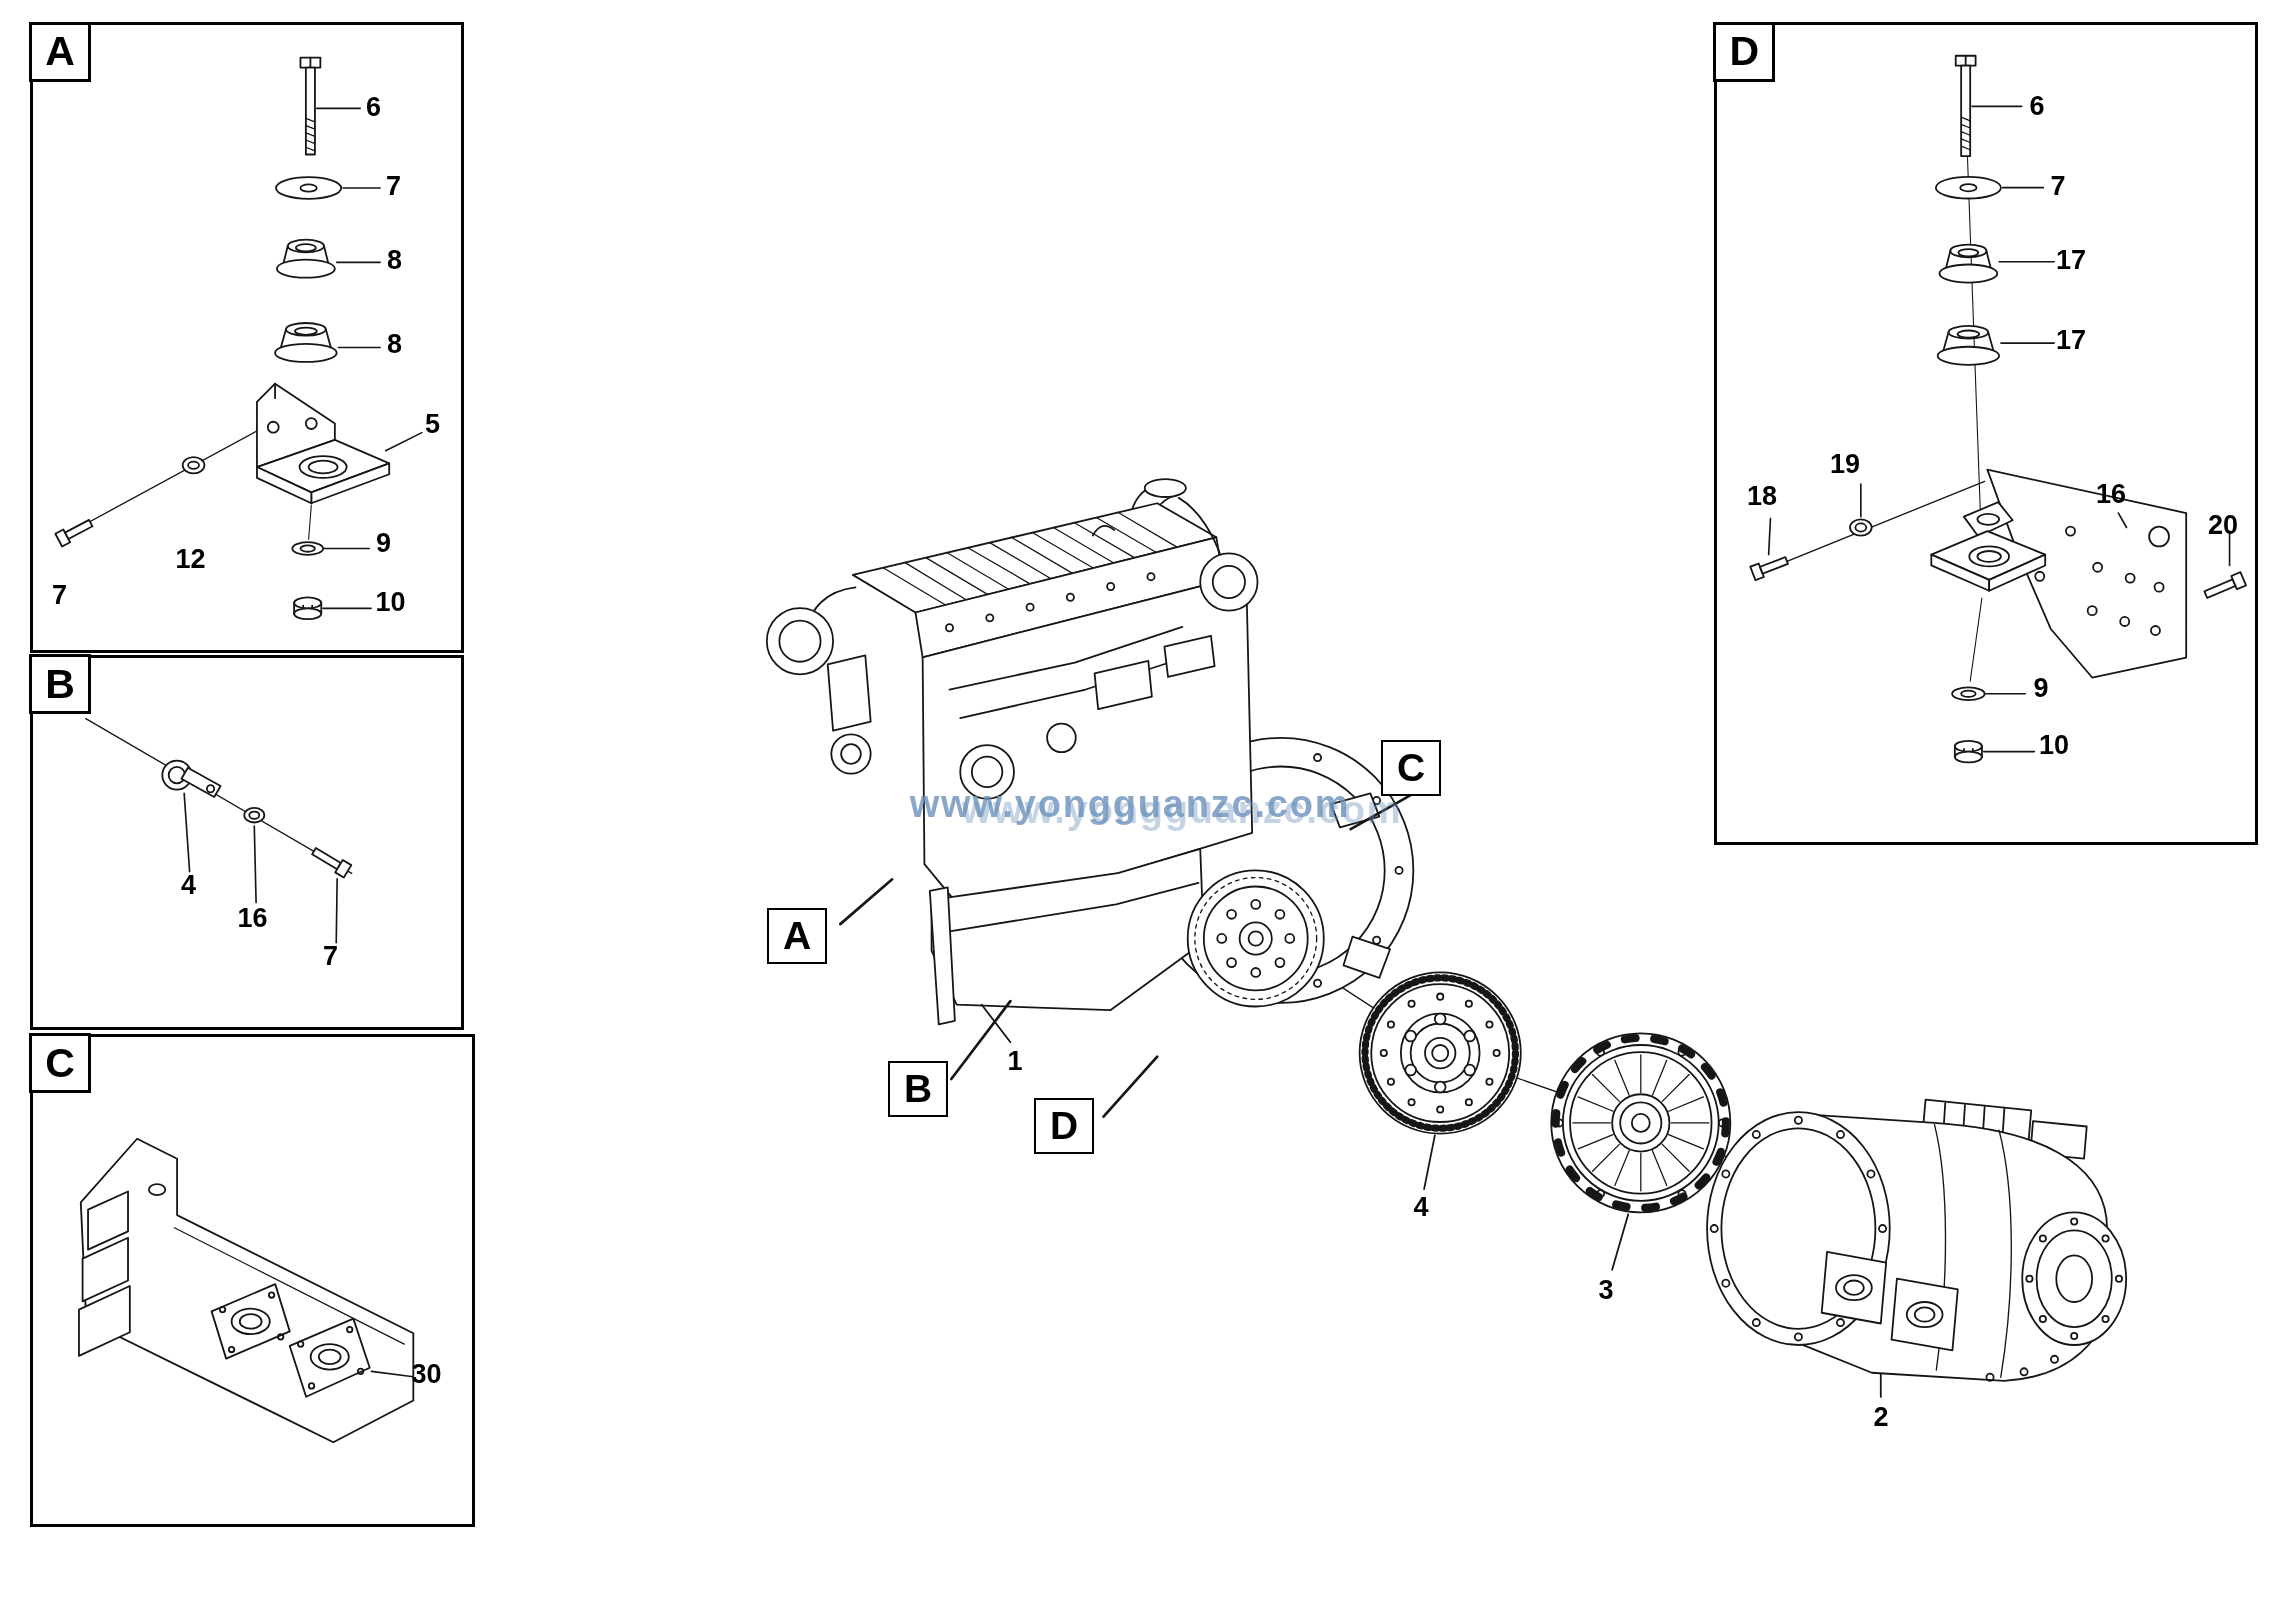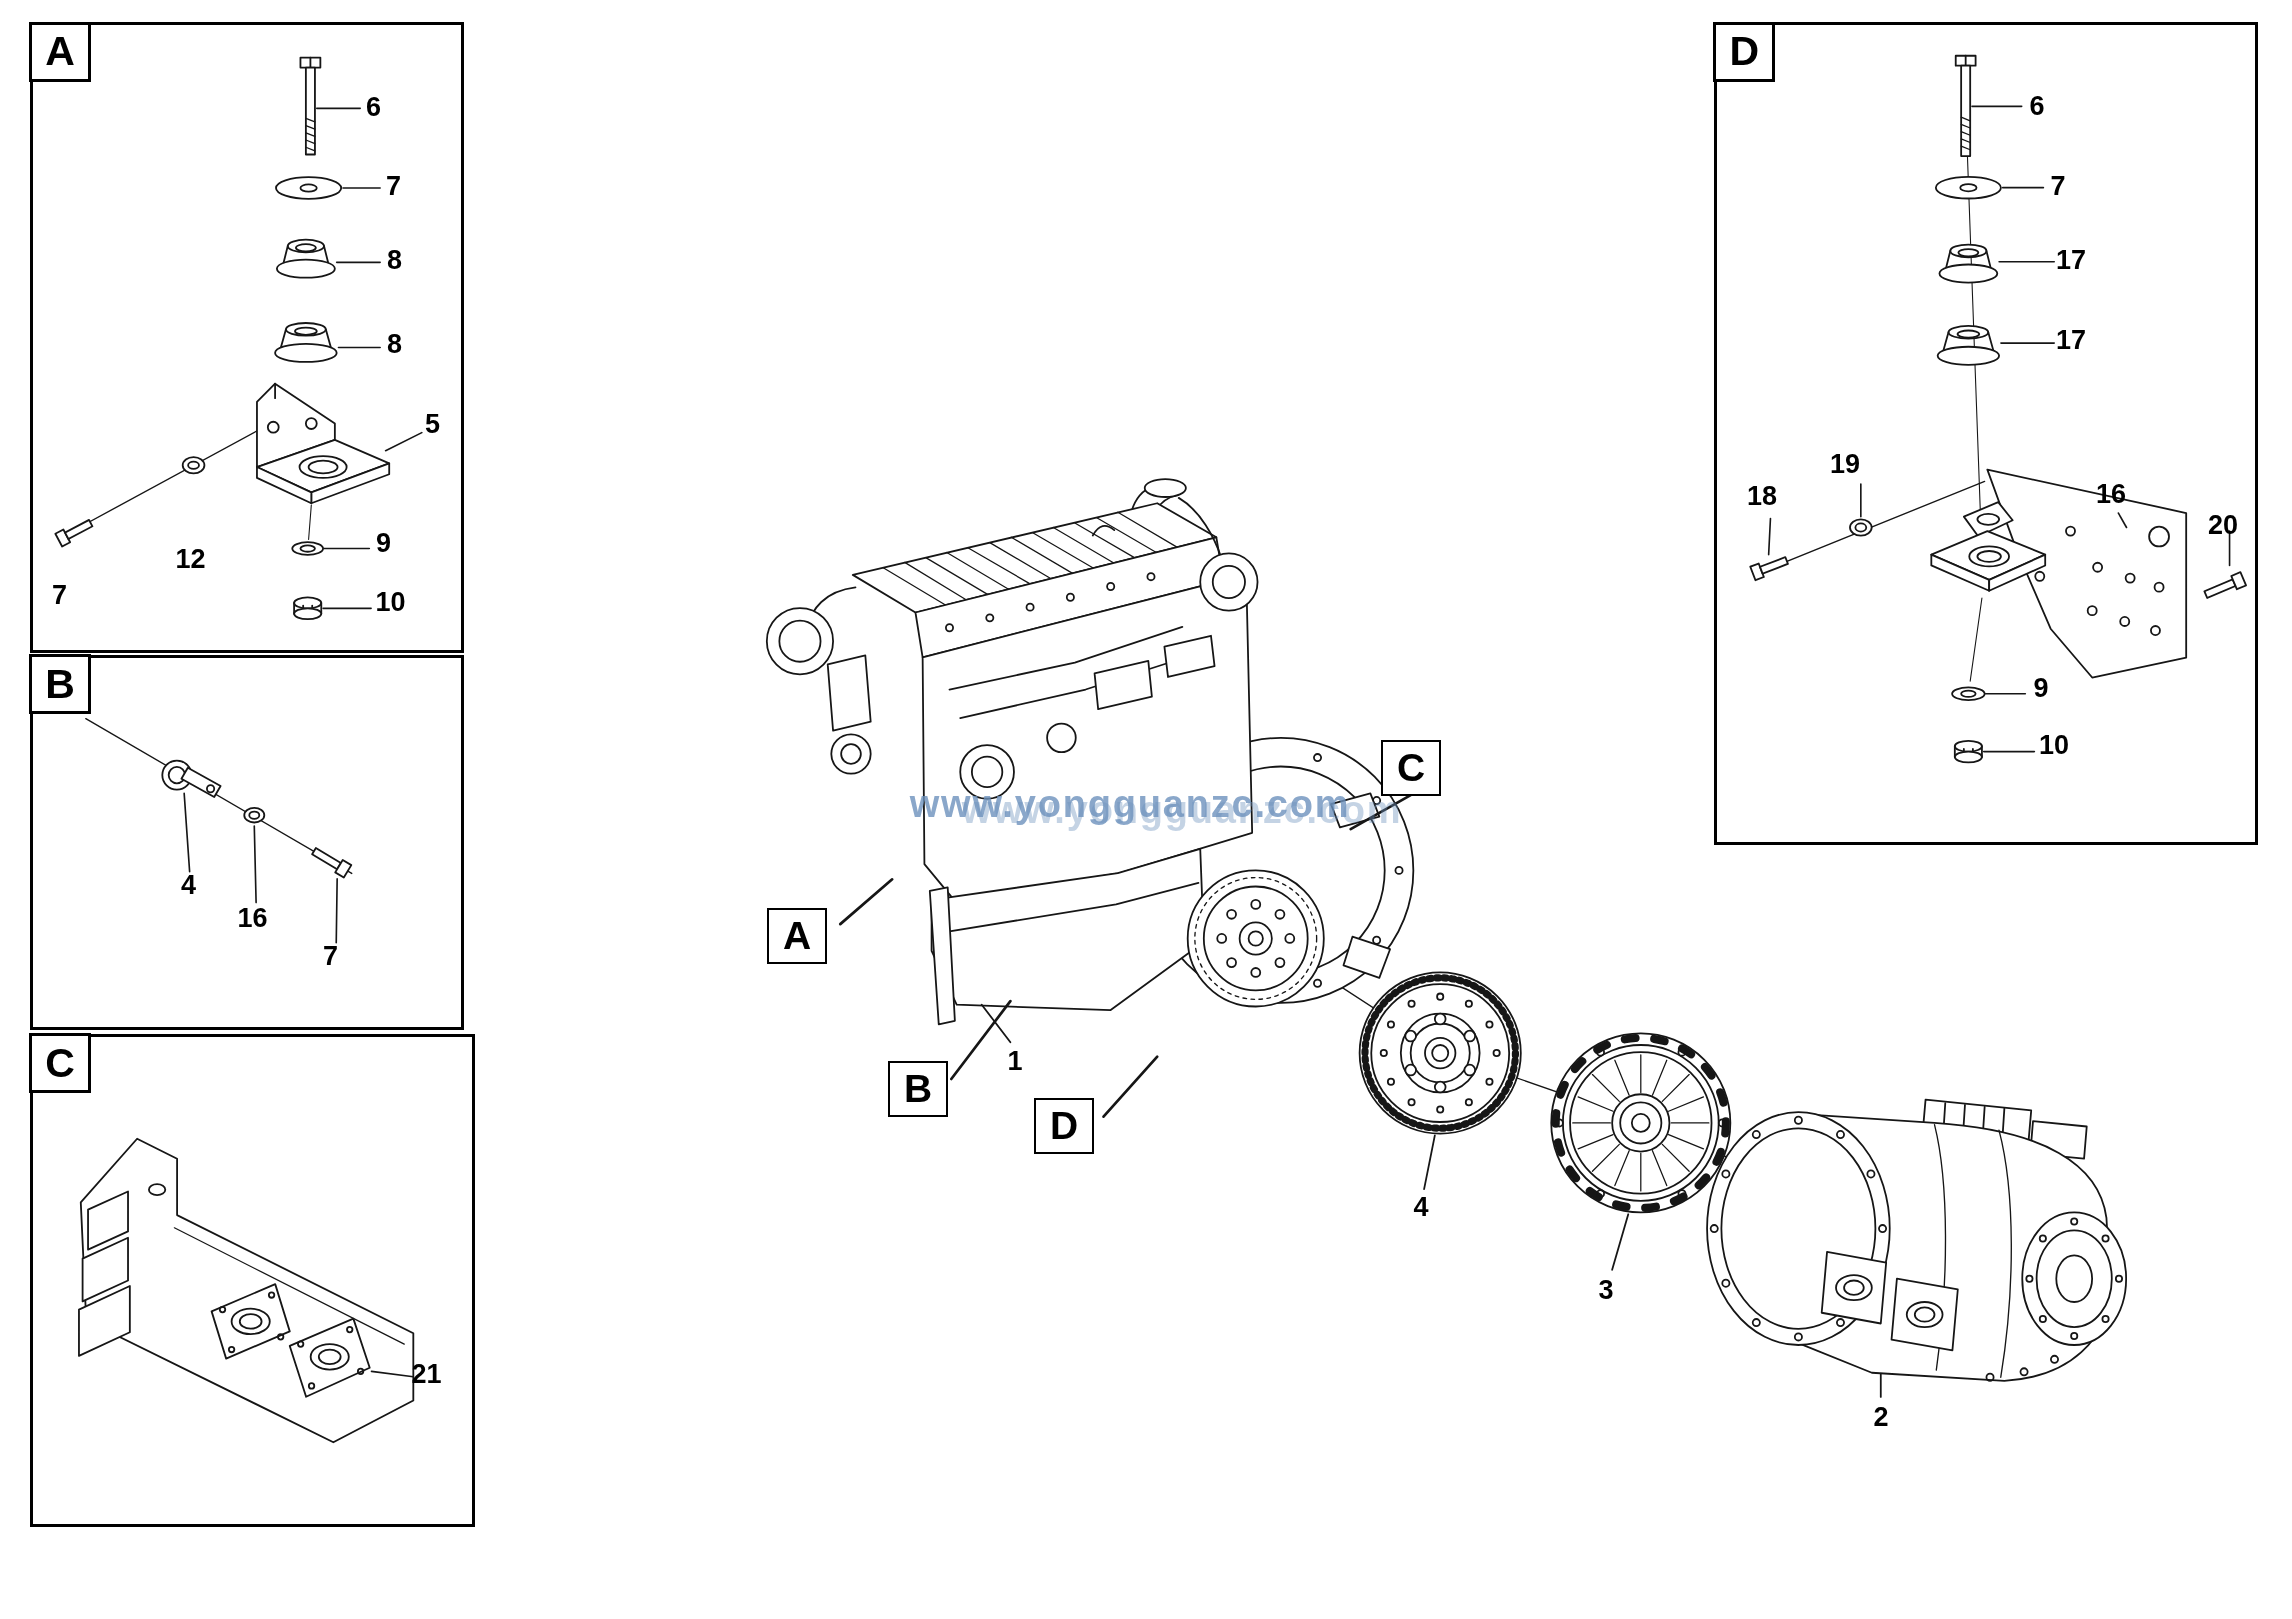--- a/index.html
+++ b/index.html
@@ -378,21 +378,21 @@
             <circle cx="348" cy="322" r="3"></circle>
           <circle cx="360" cy="368" r="3"></circle>
             <circle cx="306" cy="384" r="3"></circle>
         </g>
         <line x1="372" y1="368" x2="418" y2="374" stroke-width="1.8"></line>
       </g>
     </svg>
     <div class="panel-tag">
         <span>C</span>
       </div>
-    <div class="pn" style="left:394px;top:337px">21</div>
+    <div class="pn" style="left:394px;top:337px">30</div>
   </div>
 
   <div class="panel" style="left:1714px;top:22.4px;width:538px;height:817px">
     <svg viewBox="0 0 593 904">
       <g stroke="#161616" stroke-width="2" fill="none" stroke-linejoin="round" stroke-linecap="round">
         <line x1="276" y1="146" x2="291" y2="560" stroke-width="1.2"></line>
 
         <g>
           <rect x="263" y="34" width="22" height="11" fill="#fff"></rect>
           <line x1="274" y1="34" x2="274" y2="45"></line>

